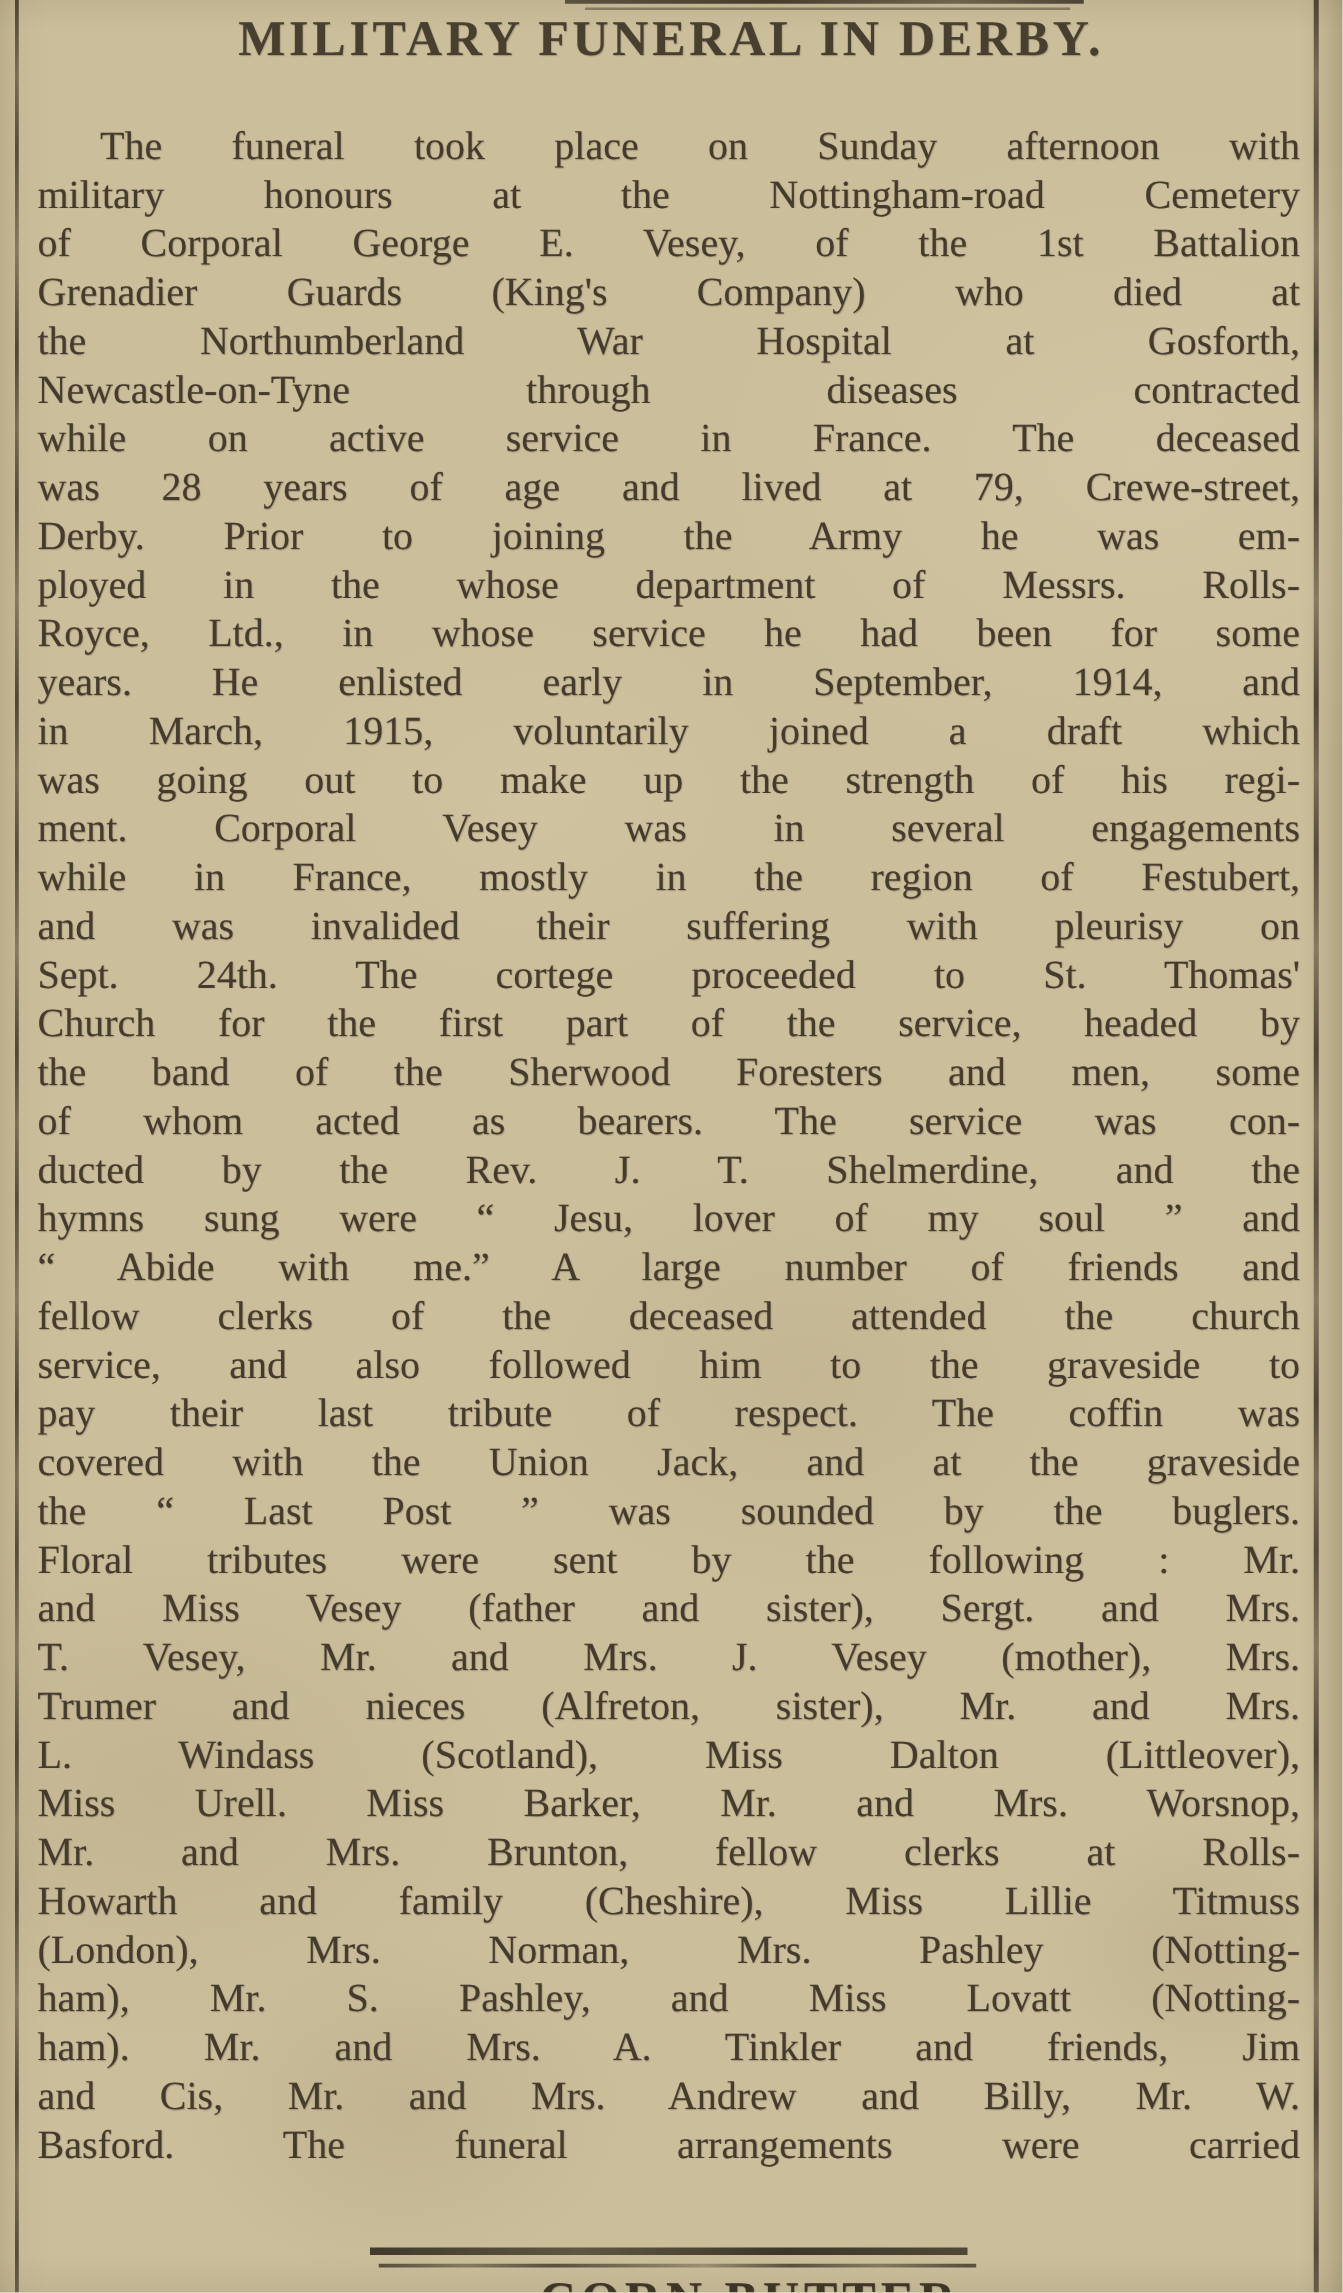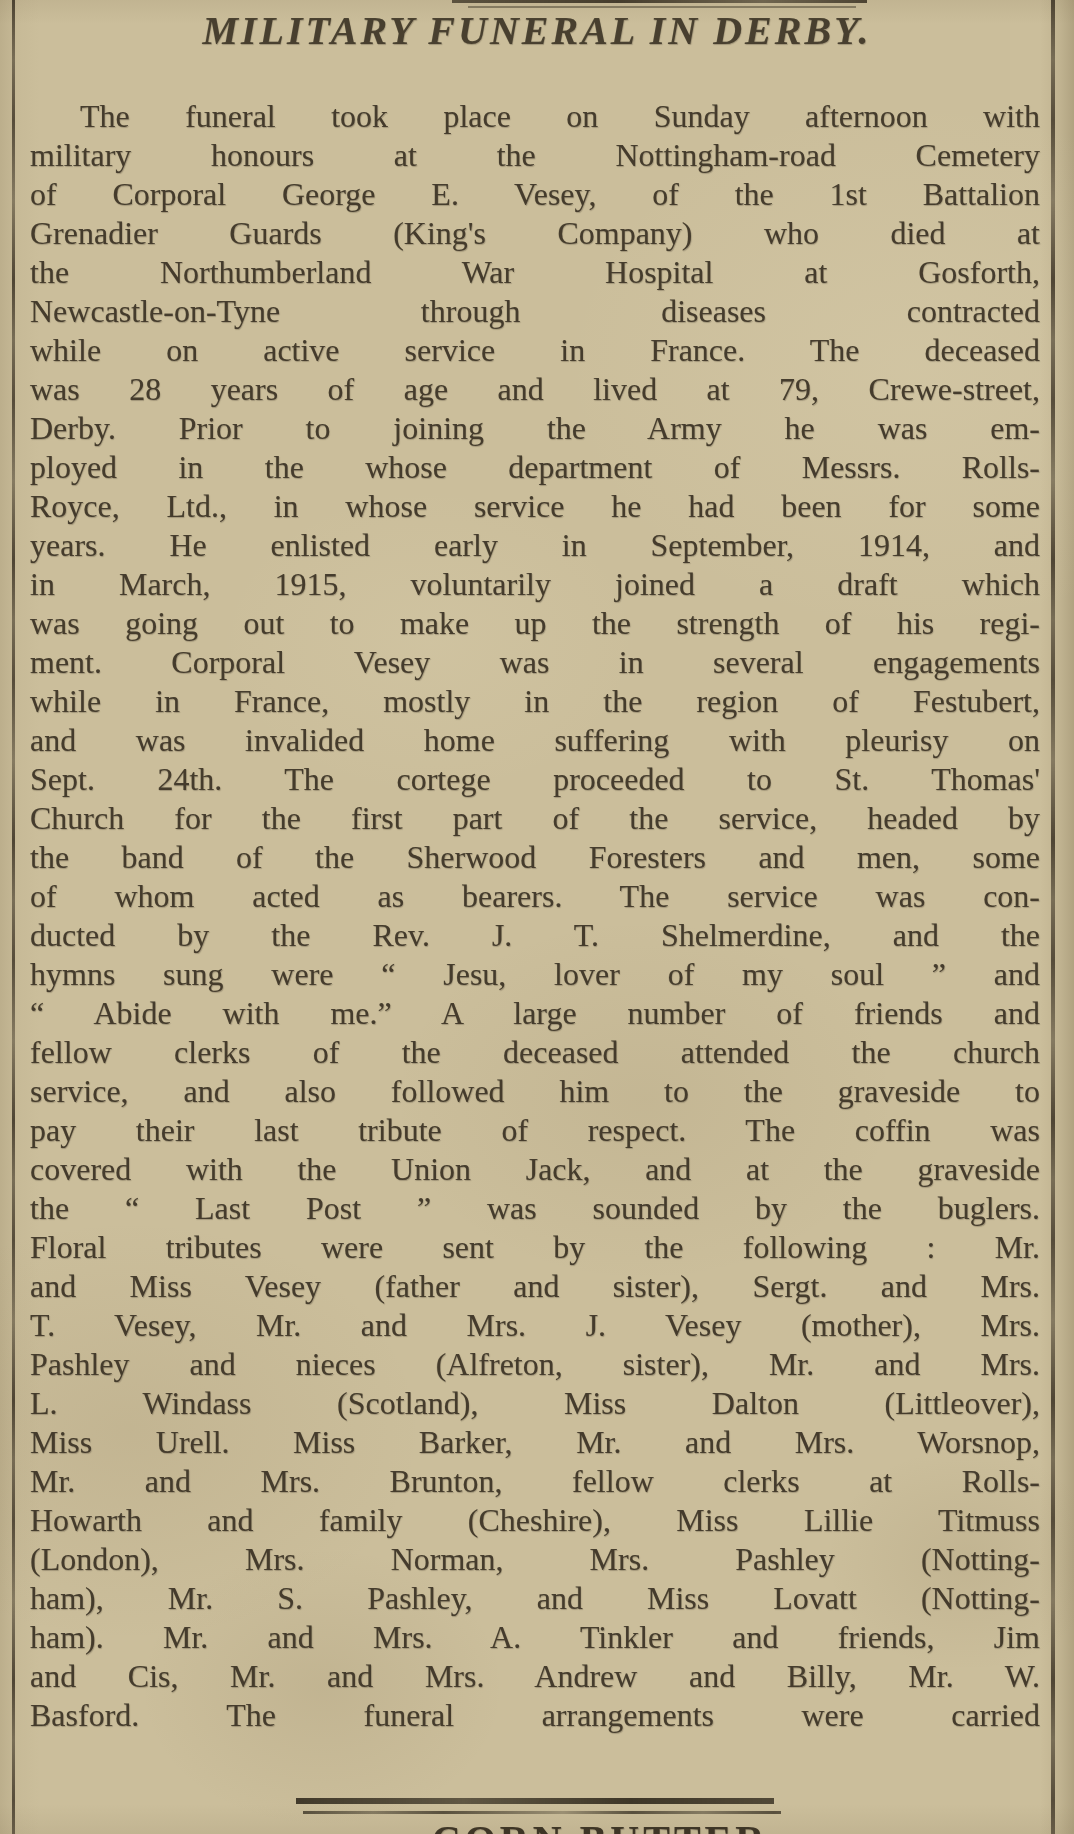--- a/index.html
+++ b/index.html
@@ -58,21 +58,20 @@
 
   .headline {
     position: absolute;
     left: 30px; top: 8px; width: 1014px;
     text-align: center;
     font-size: 40px;
     font-weight: 700;
     letter-spacing: 3px;
     line-height: 46px;
     color: rgba(62,53,39,0.88);
-    font-style: italic;
   }
 
   .body-text {
     position: absolute;
     left: 30px; top: 57px; width: 1010px;
     font-size: 32px;
   }
   .body-line {
     height: 39px;
     line-height: 39px;
@@ -132,37 +131,37 @@
       <div class="body-line">while on active service in France. The deceased</div>
       <div class="body-line">was 28 years of age and lived at 79, Crewe-street,</div>
       <div class="body-line">Derby. Prior to joining the Army he was em-</div>
       <div class="body-line">ployed in the whose department of Messrs. Rolls-</div>
       <div class="body-line">Royce, Ltd., in whose service he had been for some</div>
       <div class="body-line">years. He enlisted early in September, 1914, and</div>
       <div class="body-line">in March, 1915, voluntarily joined a draft which</div>
       <div class="body-line">was going out to make up the strength of his regi-</div>
       <div class="body-line">ment. Corporal Vesey was in several engagements</div>
       <div class="body-line">while in France, mostly in the region of Festubert,</div>
-      <div class="body-line">and was invalided home suffering with pleurisy on</div>
+      <div class="body-line">and was invalided their suffering with pleurisy on</div>
       <div class="body-line">Sept. 24th. The cortege proceeded to St. Thomas'</div>
       <div class="body-line">Church for the first part of the service, headed by</div>
       <div class="body-line">the band of the Sherwood Foresters and men, some</div>
       <div class="body-line">of whom acted as bearers. The service was con-</div>
       <div class="body-line">ducted by the Rev. J. T. Shelmerdine, and the</div>
       <div class="body-line">hymns sung were “ Jesu, lover of my soul ” and</div>
       <div class="body-line">“ Abide with me.” A large number of friends and</div>
       <div class="body-line">fellow clerks of the deceased attended the church</div>
       <div class="body-line">service, and also followed him to the graveside to</div>
       <div class="body-line">pay their last tribute of respect. The coffin was</div>
       <div class="body-line">covered with the Union Jack, and at the graveside</div>
       <div class="body-line">the “ Last Post ” was sounded by the buglers.</div>
       <div class="body-line">Floral tributes were sent by the following : Mr.</div>
       <div class="body-line">and Miss Vesey (father and sister), Sergt. and Mrs.</div>
       <div class="body-line">T. Vesey, Mr. and Mrs. J. Vesey (mother), Mrs.</div>
-      <div class="body-line">Pashley and nieces (Alfreton, sister), Mr. and Mrs.</div>
+      <div class="body-line">Trumer and nieces (Alfreton, sister), Mr. and Mrs.</div>
       <div class="body-line">L. Windass (Scotland), Miss Dalton (Littleover),</div>
       <div class="body-line">Miss Urell. Miss Barker, Mr. and Mrs. Worsnop,</div>
       <div class="body-line">Mr. and Mrs. Brunton, fellow clerks at Rolls-</div>
       <div class="body-line">Howarth and family (Cheshire), Miss Lillie Titmuss</div>
       <div class="body-line">(London), Mrs. Norman, Mrs. Pashley (Notting-</div>
       <div class="body-line">ham), Mr. S. Pashley, and Miss Lovatt (Notting-</div>
       <div class="body-line">ham). Mr. and Mrs. A. Tinkler and friends, Jim</div>
       <div class="body-line">and Cis, Mr. and Mrs. Andrew and Billy, Mr. W.</div>
       <div class="body-line">Basford. The funeral arrangements were carried</div>
     </div>

